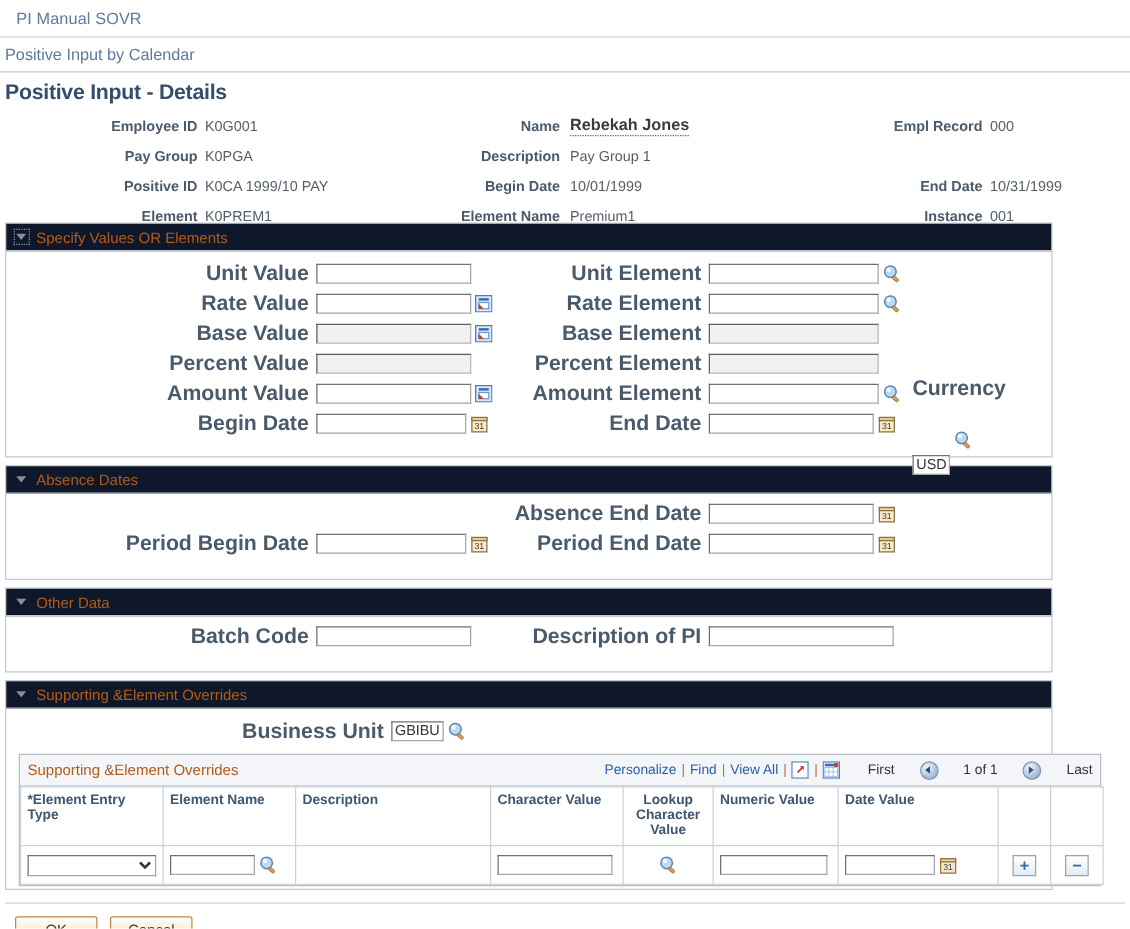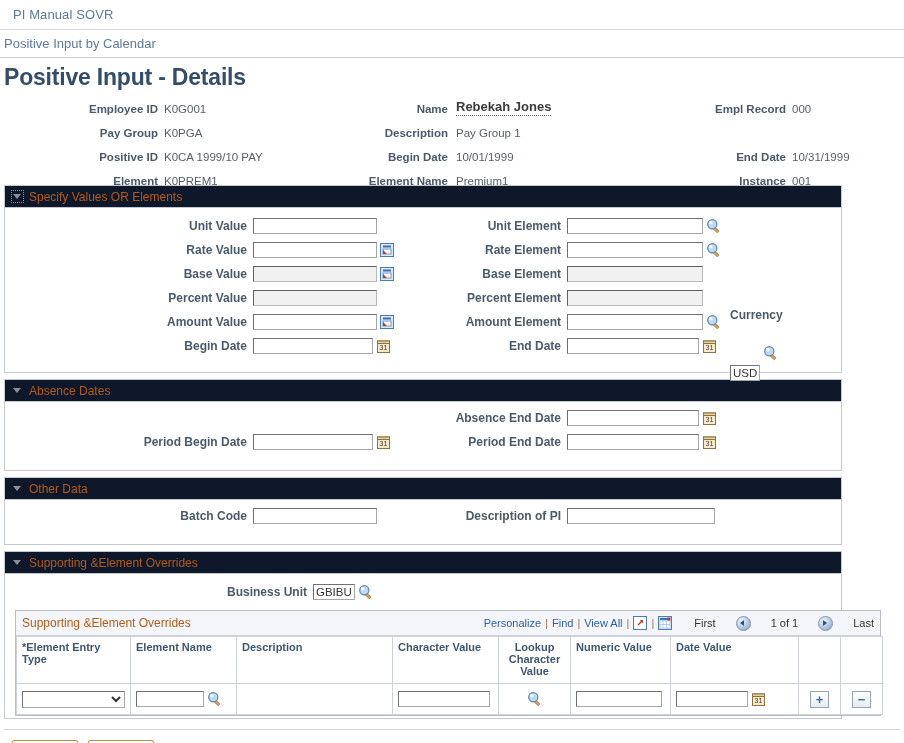--- a/index.html
+++ b/index.html
@@ -38,21 +38,21 @@
     display: flex;
     align-items: center;
     padding-left: 4px;
     box-sizing: border-box;
   }
   .crumbbar .crumb {
     font-size: 13px;
     color: #5d7a9c;
   }
   .pagetitle {
-    font-size: 23px;
+    font-size: 17px;
     font-weight: bold;
     color: #334d6b;
     padding: 6px 0 0 4px;
     letter-spacing: -.2px;
   }
 
   
   .hdr {
     position: relative;
     height: 88px;
@@ -123,21 +123,21 @@
   
   .row {
     display: flex;
     align-items: center;
     height: 24px;
     position: relative;
   }
   .flabel {
     font-weight: bold;
     color: #4a5a6a;
-    font-size: 12px;
+    font-size: 17px;
     text-align: right;
     white-space: nowrap;
   }
   .fi {
     border: 1px solid #a6a6a6;
     border-top-color: #707070;
     border-left-color: #707070;
     background: #ffffff;
     height: 16px;
     box-sizing: border-box;

